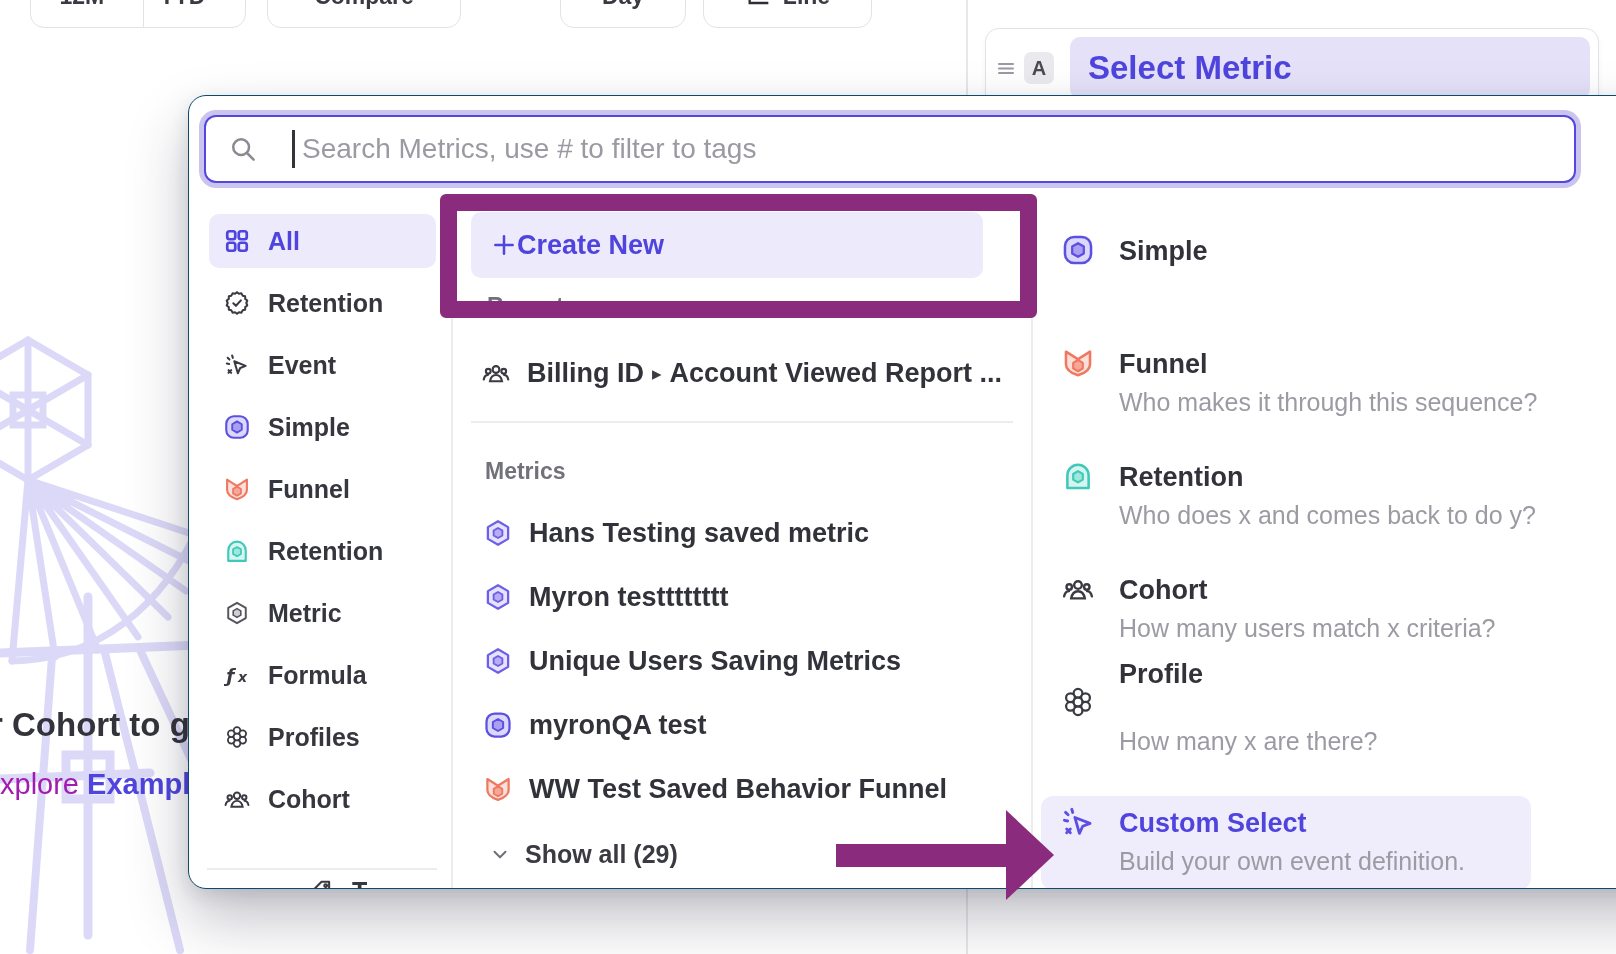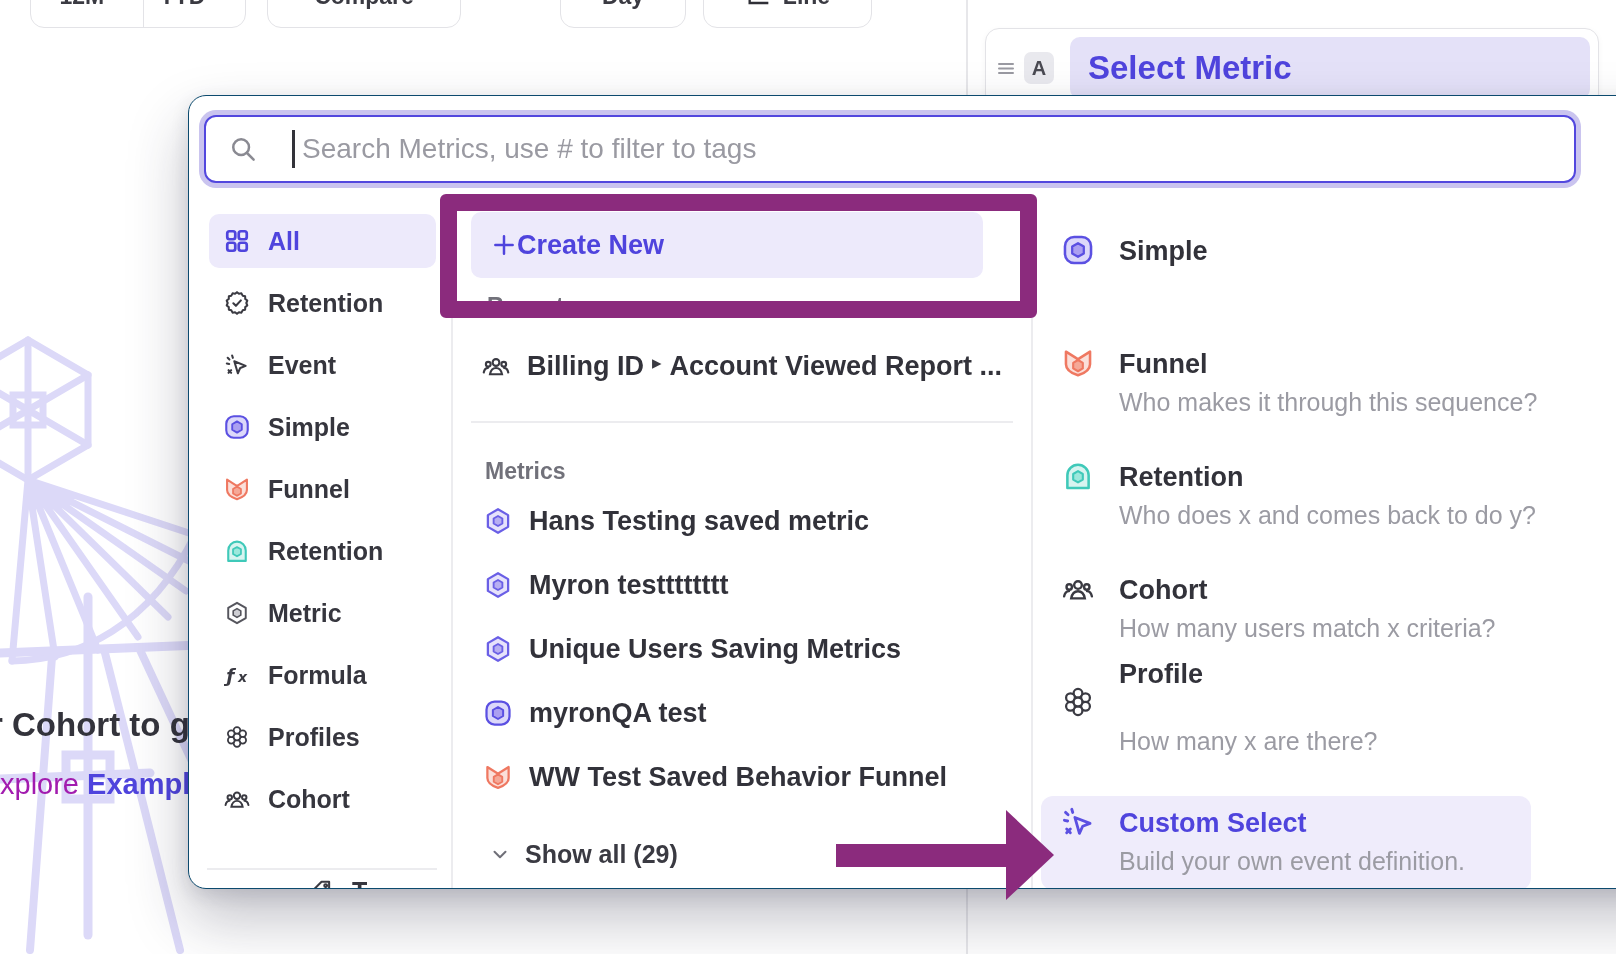--- a/index.html
+++ b/index.html
@@ -49,21 +49,21 @@
 
   .sb-item{position:absolute;left:20px;width:227px;height:54px;border-radius:10px;display:flex;align-items:center;
     padding-left:14px;box-sizing:border-box;font-size:25px;font-weight:600;color:#36363e}
   .sb-item .ic{width:28px;display:flex;justify-content:center;margin-right:17px}
   .sb-item.sel{background:#edeafb;color:#4f44dd}
 
   .create-btn{position:absolute;left:282px;top:116px;width:512px;height:66px;background:#edeafb;border-radius:10px;
     display:flex;align-items:center;padding-left:20px;box-sizing:border-box;
     font-size:27px;font-weight:700;color:#4f44dd;cursor:pointer}
   .sec-label{position:absolute;font-size:23px;font-weight:700;color:#71717a}
-  .list-row{position:absolute;display:flex;font-size:27px;font-weight:700;color:#32323a;white-space:nowrap}
+  .list-row{position:absolute;display:flex;align-items:center;font-size:27px;font-weight:700;color:#32323a;white-space:nowrap}
   .list-row .ic{margin-right:16px;display:flex}
   .sep-tri{font-size:19px;color:#3a3a42;padding:0 8px}
   .show-all{position:absolute;left:300px;top:740px;height:36px;display:flex;align-items:center;gap:14px;
     font-size:25px;font-weight:700;color:#3a3a42}
 
   .type-ic{position:absolute;left:872px;width:34px}
   .type-title{position:absolute;left:930px;line-height:36px;font-size:27px;font-weight:700;color:#32323a;white-space:nowrap}
   .type-desc{position:absolute;left:930px;line-height:30px;font-size:25px;color:#9b9ba3;white-space:nowrap}
   .type-title.purple{color:#4f44dd}
   .type-highlight{position:absolute;left:852px;top:700px;width:490px;height:94px;background:#efecfb;border-radius:12px}

